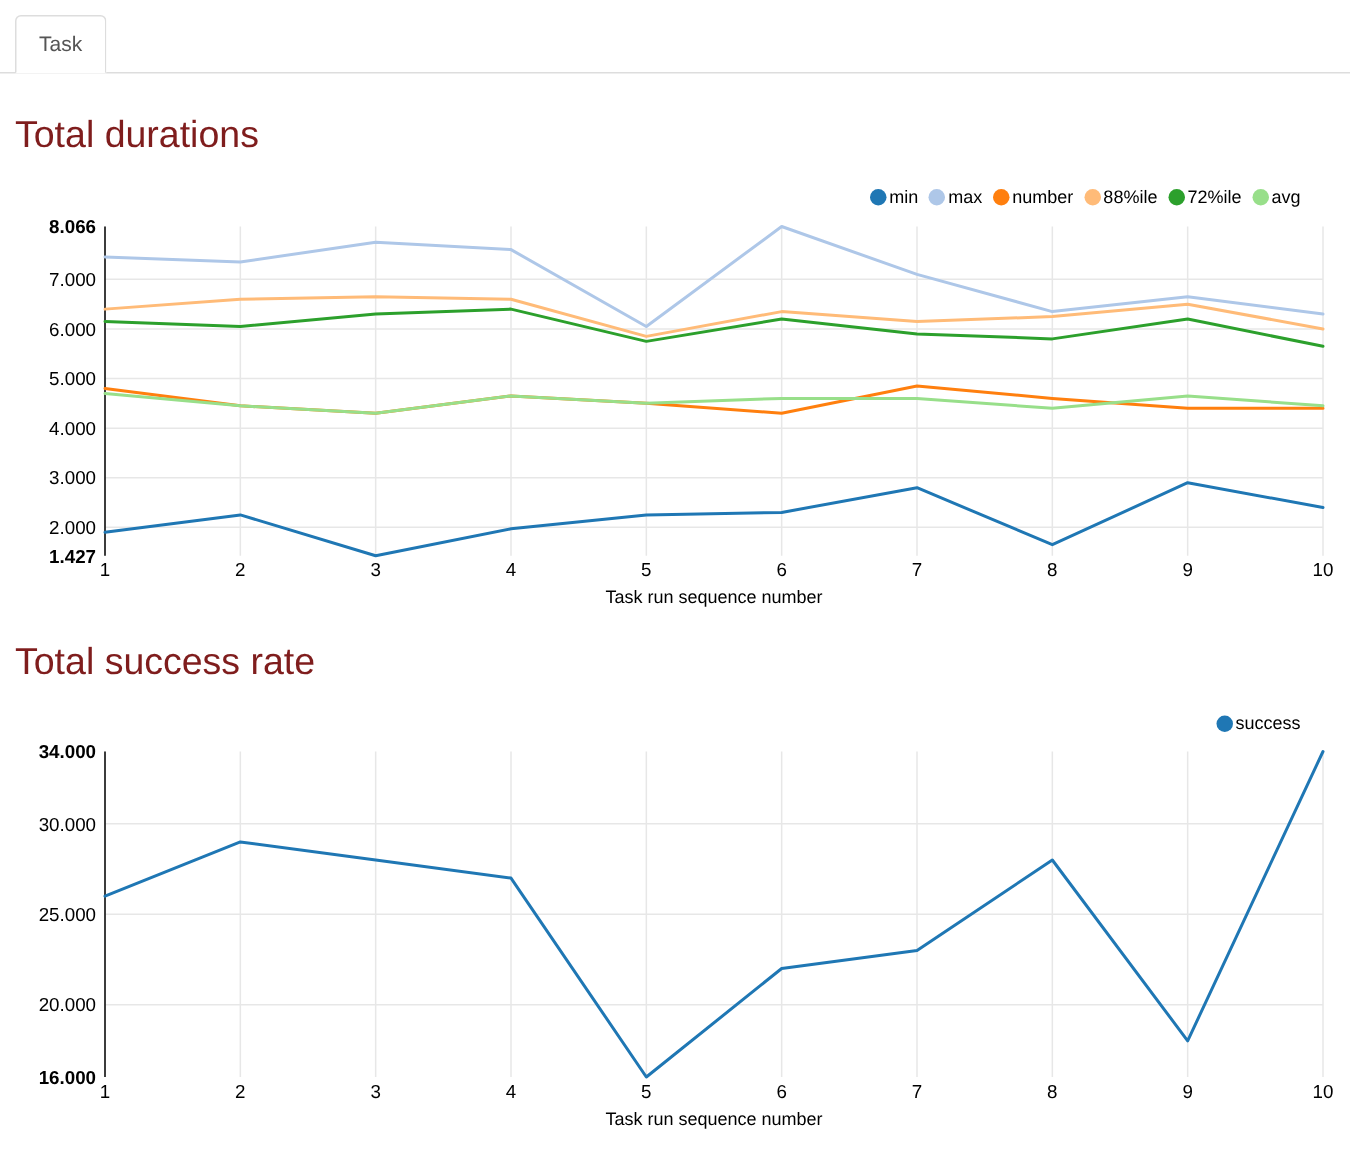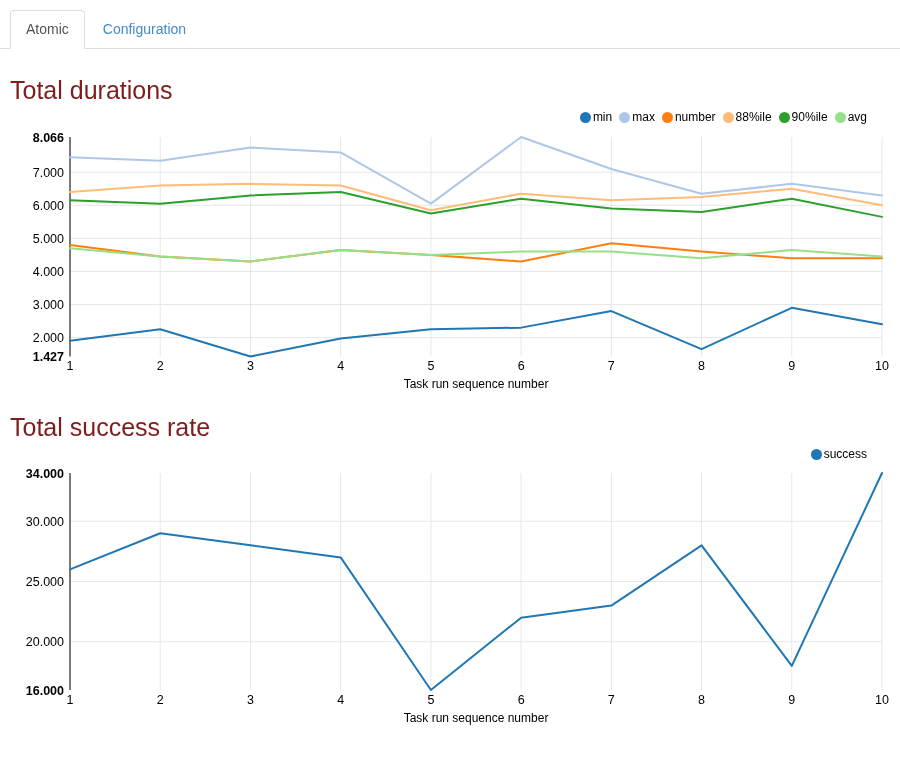--- a/index.html
+++ b/index.html
@@ -37,21 +37,21 @@
     cursor: default;
   }
   
   h2.section-title {
     font-weight: 400;
     font-size: 25px;
     line-height: 27px;
     color: #7f1d1d;
     margin: 28px 0 0 10px;
   }
-  h2.section-title + .legend-row { margin-top: 4px; justify-content: flex-end; }
+  h2.section-title + .legend-row { margin-top: 18px; justify-content: flex-end; }
   h2.second { margin-top: 16px; }
   
   .legend-row {
     display: flex;
     justify-content: flex-end;
     align-items: center;
     height: 18px;
     margin-right: 33px;
     font-size: 12px;
     color: #000;
@@ -70,22 +70,21 @@
     font-size: 12.5px;
     fill: #000;
   }
   svg.chart text.bold { font-weight: bold; }
   svg.chart text.axis-title { font-size: 12px; }
 </style>
 </head>
 <body>
 
 <ul class="nav-tabs">
-  <li class="tab active">Atomic</li>
-  <li class="tab">Configuration</li>
+  <li class="tab active">Task</li>
 </ul>
 
 <h2 class="section-title">Total durations</h2>
 
 <div class="legend-row">
     <span class="legend-item">
       <span class="legend-dot" style="background: rgb(31, 119, 180);"></span>
       <span>min</span>
     </span>
     <span class="legend-item">
@@ -95,21 +94,21 @@
     <span class="legend-item">
       <span class="legend-dot" style="background: rgb(255, 127, 14);"></span>
       <span>number</span>
     </span>
     <span class="legend-item">
       <span class="legend-dot" style="background: rgb(255, 187, 120);"></span>
       <span>88%ile</span>
     </span>
     <span class="legend-item">
       <span class="legend-dot" style="background: rgb(44, 160, 44);"></span>
-      <span>90%ile</span>
+      <span>72%ile</span>
     </span>
     <span class="legend-item">
       <span class="legend-dot" style="background: rgb(152, 223, 138);"></span>
       <span>avg</span>
     </span>
   </div>
 
 <svg class="chart" width="900" height="272">
     <g>
       <line x1="70" x2="70" y1="11" y2="230.5" stroke="#e7e7e7" stroke-width="1"></line>

